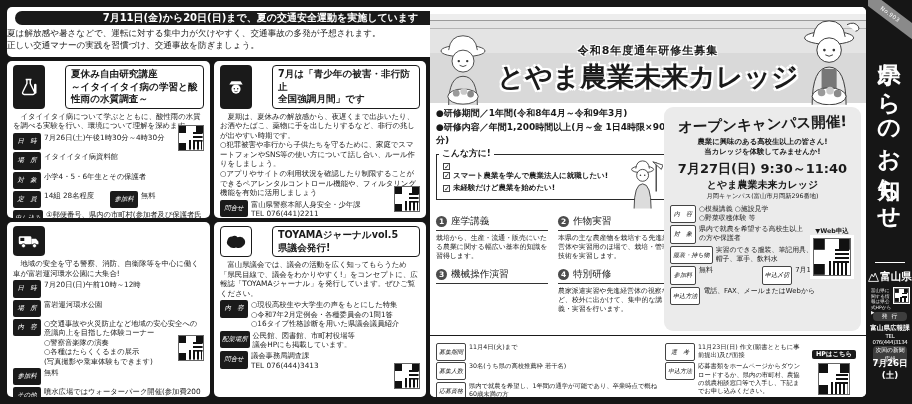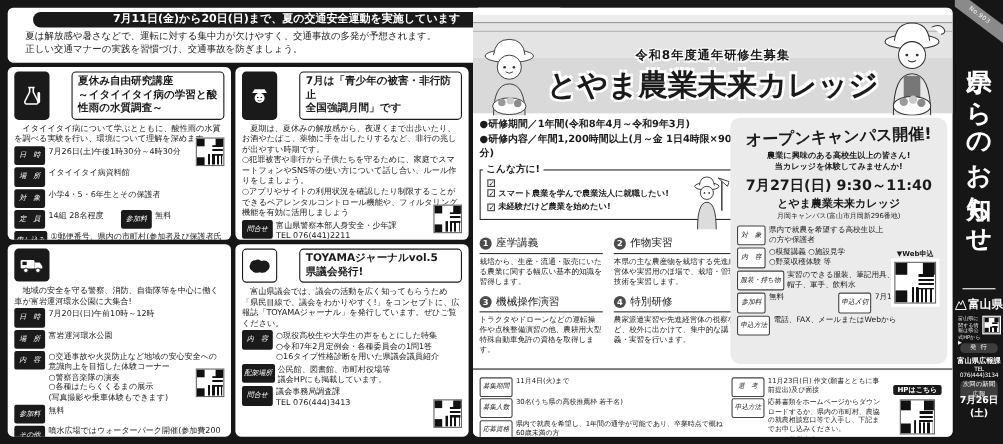--- a/index.html
+++ b/index.html
@@ -1,20 +1,20 @@
 <!DOCTYPE html>
 <html><head>
 <meta charset="utf-8">
 <style>
 *{margin:0;padding:0;box-sizing:border-box;}
 body{width:912px;height:404px;font-family:"DejaVu Sans","Liberation Sans",sans-serif;color:#1a1a1a;}
 .page{position:relative;width:912px;height:404px;background:#161616;overflow:hidden;}
 
 
-.banner{position:absolute;left:7px;top:7px;width:507px;height:50px;background:#fff;border-radius:5px;padding:3px 16px;}
+.banner{position:absolute;left:7px;top:7px;width:507px;height:50px;background:#fff;border-radius:5px;padding:3px 0;}
 .banner-title{display:block;margin:1px auto 3px;background:#1a1a1a;color:#fff;border-radius:9px;text-align:center;font-weight:bold;font-size:10px;line-height:14px;width:97%;}
 .banner-body{font-size:8.6px;line-height:11.5px;}
 
 
 .ibox{position:absolute;background:#fff;border-radius:5px;padding:4px 6px;overflow:hidden;}
 .ibox1{left:7px;top:61px;width:203px;height:157px;}
 .ibox2{left:214px;top:61px;width:212px;height:157px;}
 .ibox3{left:7px;top:222px;width:203px;height:175px;}
 .ibox4{left:214px;top:222px;width:212px;height:175px;}
 .ibox-header{display:flex;gap:20px;align-items:stretch;margin-bottom:3px;}
@@ -378,21 +378,20 @@
             <span class="cur-title">作物実習</span>
           </div>
           <div class="cur-desc">本県の主な農産物を栽培する先進経営体や実習用のほ場で、栽培・管理技術を実習します。</div>
         </div>
 
         <div class="cur-item">
           <div class="cur-head">
             <span class="cur-num">3</span>
             <span class="cur-title">機械操作演習</span>
           </div>
-          <div class="cur-desc">トラクタやドローンなどの運転操作や点検整備演習の他、農耕用大型特殊自動車免許の資格を取得します。</div>
         </div>
 
         <div class="cur-item">
           <div class="cur-head">
             <span class="cur-num">4</span>
             <span class="cur-title">特別研修</span>
           </div>
           <div class="cur-desc">農家派遣実習や先進経営体の視察など、校外に出かけて、集中的な講義・実習を行います。</div>
         </div>
 
@@ -405,29 +404,29 @@
       <div class="oc-datetime">7月27日(日) 9:30～11:40</div>
       <div class="oc-place">とやま農業未来カレッジ</div>
       <div class="oc-campus">月岡キャンパス(富山市月岡新296番地)</div>
       <div class="oc-rows">
         <div class="oc-qr">
           <span class="oc-qr-label">▼Web申込</span>
           <div class="qr"></div>
         </div>
 
           <div class="row">
-            <span class="badge">対　象</span>
-            <span class="row-text">県内で就農を希望する高校生以上の方や保護者</span>
-
-          </div>
-
-          <div class="row">
             <span class="badge">内　容</span>
             <span class="row-text">○模擬講義 ○施設見学
 ○野菜収穫体験 等</span>
+
+          </div>
+
+          <div class="row">
+            <span class="badge">対　象</span>
+            <span class="row-text">県内で就農を希望する高校生以上の方や保護者</span>
 
           </div>
 
           <div class="row">
             <span class="badge">服装・持ち物</span>
             <span class="row-text">実習のできる服装、筆記用具、雨具、長靴、帽子、軍手、飲料水</span>
 
           </div>
 
           <div class="row">

